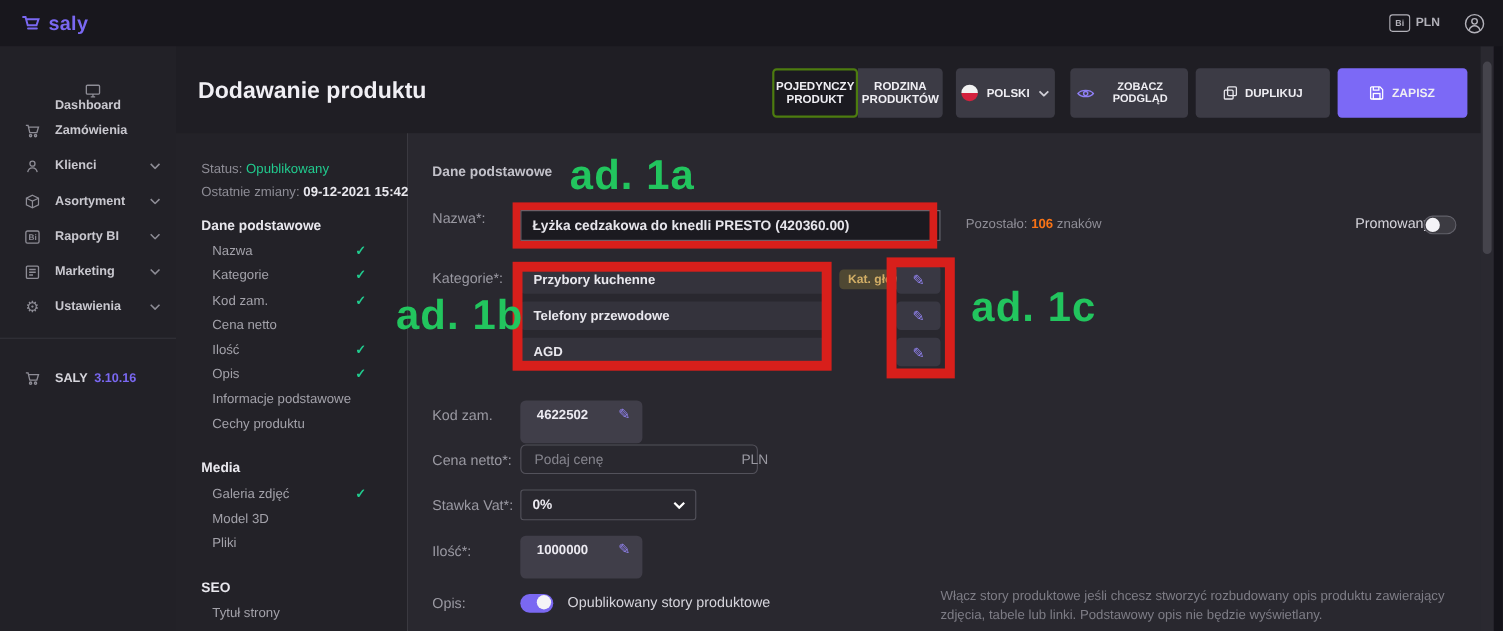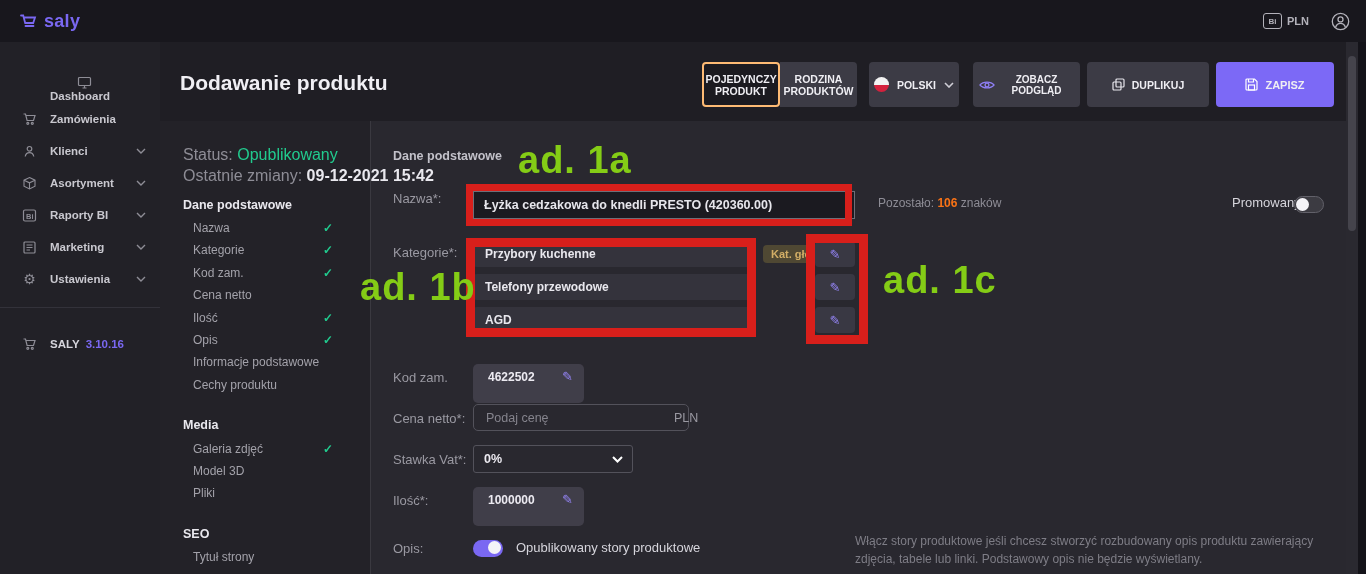--- a/index.html
+++ b/index.html
@@ -25,31 +25,31 @@
   .sfooter{left:0;top:289px;width:160px;height:26px;display:flex;align-items:center;}
   .sfooter .sic{width:15px;margin-left:22px;margin-right:13px;color:#8e8d96;display:flex;}
   .sfooter .app{font-size:11.5px;font-weight:bold;color:#d6d5dc;margin-right:6px;}
   .sfooter .ver{font-size:11.5px;font-weight:bold;color:#7a68f2;}
 
   
   .headband{left:160px;top:42px;width:1206px;height:79px;background:#1f1e24;z-index:10;}
   .page-title{position:absolute;left:20px;top:29px;font-size:21px;font-weight:bold;color:#f0eff4;}
   .hbtn{position:absolute;top:20px;height:45px;display:flex;align-items:center;justify-content:center;gap:7px;
         background:#3c3b45;border-radius:4px;color:#efeef3;font-weight:bold;font-size:10.5px;text-align:center;cursor:pointer;box-sizing:border-box;}
-  .tab-single{left:542px;width:78px;background:#1b1a20;border:2px solid #fdba74;border-radius:4px;z-index:2;padding:0 6px;}
+  .tab-single{left:542px;width:78px;background:#1b1a20;border:2px solid #4d7c0f;border-radius:4px;z-index:2;padding:0 6px;}
   .tab-family{left:620px;width:77px;border-radius:0 4px 4px 0;padding:0 8px;}
   .btn-lang{left:709px;width:90px;gap:8px;}
   .flag{width:15px;height:15px;border-radius:50%;background:linear-gradient(180deg,#f2f2f2 50%,#d4213d 50%);flex:none;}
   .btn-preview{left:813px;width:107px;font-size:10px;gap:4px;padding:0 6px;}
   .btn-duplicate{left:927px;width:122px;font-size:10.5px;}
   .btn-save{left:1056px;width:118px;background:#7c69f6;font-size:11px;}
 
   
   .panel{left:160px;top:121px;width:210px;height:453px;background:#232228;border-right:1px solid #3a3940;z-index:5;}
-  .prow{position:absolute;left:23px;font-size:16px;white-space:nowrap;}
+  .prow{position:absolute;left:23px;font-size:12px;white-space:nowrap;}
   .plabel{color:#8e8d96;}
   .pgreen{color:#21cb8e;}
   .pbold{color:#e9e8ee;font-weight:bold;}
   .psec{position:absolute;left:23px;font-size:12.5px;font-weight:bold;color:#e9e8ee;}
   .pitem{position:absolute;left:33px;width:160px;font-size:12px;color:#a3a2aa;cursor:pointer;display:flex;}
   .pcheck{position:absolute;left:158px;width:20px;text-align:center;color:#21cb8e;font-size:12px;font-weight:bold;}
 
   
   .content{left:371px;top:121px;width:995px;height:453px;}
   .flabel{position:absolute;left:22px;font-size:13px;color:#9a99a2;white-space:nowrap;}
@@ -81,21 +81,21 @@
   .pln-suffix{position:absolute;left:303px;top:290px;font-size:12.5px;color:#9a99a2;}
   .vat-select{position:absolute;left:102px;top:324px;width:160px;height:28px;border:1px solid #53525b;border-radius:3px;
               box-sizing:border-box;display:flex;align-items:center;cursor:pointer;}
   .vat-select .vv{font-size:12.5px;font-weight:bold;color:#eceaf1;margin-left:10px;}
   .vat-select .vchev{margin-left:auto;margin-right:9px;display:flex;color:#fff;}
   .story-label{position:absolute;left:145px;top:419px;font-size:13px;color:#d6d5dc;}
   .help-text{position:absolute;left:484px;top:412px;width:488px;font-size:12px;line-height:17.5px;color:#7e7d86;}
 
   
   .redbox{position:absolute;border:7px solid #d81f1b;box-sizing:border-box;z-index:40;}
-  .redtext{position:absolute;color:#84cc16;font-size:38px;font-weight:bold;z-index:41;white-space:nowrap;
+  .redtext{position:absolute;color:#22c55e;font-size:38px;font-weight:bold;z-index:41;white-space:nowrap;
            font-family:"Liberation Sans",sans-serif;letter-spacing:1px;}
 
   
   .scroll-track{left:1346px;top:42px;width:12px;height:532px;background:#2a2930;z-index:25;}
   .scroll-thumb{position:absolute;left:2px;top:14px;width:8px;height:175px;background:#45444c;border-radius:4px;}
   .right-edge{left:1358px;top:42px;width:8px;height:532px;background:#141319;z-index:26;}
 
   svg{display:block;}
 </style>
 </head>

